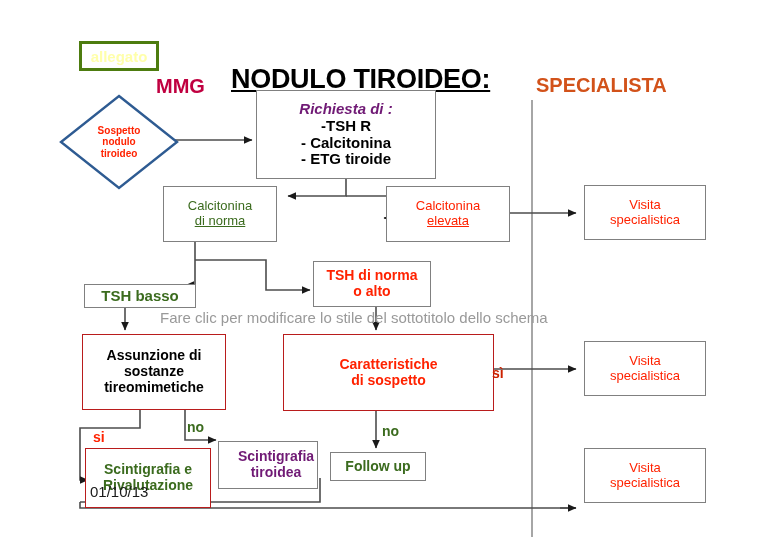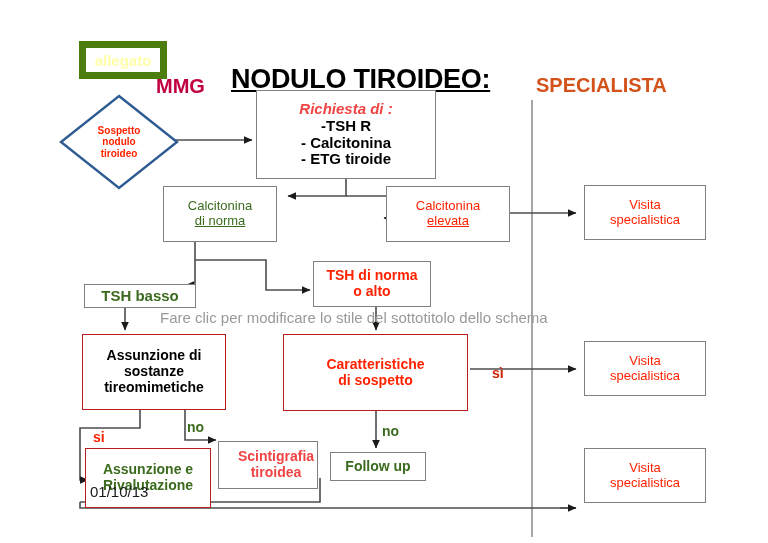--- a/index.html
+++ b/index.html
@@ -16,37 +16,37 @@
   
   .title{
     font-size:27px;font-weight:bold;color:#000000;
     text-decoration:underline;letter-spacing:-0.3px;white-space:nowrap;
   }
   .col-head{font-size:20px;font-weight:bold;white-space:nowrap;}
   .mmg{color:#c00040;}
   .spec{color:#d2521a;}
 
   .allegato-box{
-    border:7px solid #4d7c0f;background:#ffffff;
+    border:3px solid #4d7c0f;background:#ffffff;
     width:74px;height:24px;display:flex;align-items:center;justify-content:center;
   }
   .allegato-txt{font-size:15px;font-weight:bold;color:#ffffaa;white-space:nowrap;}
 
   
   .box{
     border:1px solid #808080;background:#ffffff;
     display:flex;align-items:center;justify-content:center;
     text-align:center;box-sizing:border-box;
     line-height:1.12;
   }
   .box.thick{border:1px solid #b91c1c;}
   .t-red{color:#ff2200;}
   .t-darkred{color:#cc2200;}
   .t-green{color:#3b6b1e;}
-  .t-blue{color:#ef4444;}
+  .t-blue{color:#701a75;}
   .t-black{color:#000000;}
   .b{font-weight:bold;}
   .u{text-decoration:underline;}
   .it{font-style:italic;}
 
   .f14{font-size:14px;}
   .f15{font-size:15px;}
   .f16{font-size:13px;}
 
   
@@ -180,21 +180,21 @@
   <div class="abs placeholder" style="left:160px;top:309px;">Fare clic per modificare lo stile del sottotitolo dello schema</div>
 
   <div class="abs box thick" style="left:82px;top:334px;width:144px;height:76px;">
     <div>
       <div class="f14 b t-black">Assunzione di</div>
       <div class="f14 b t-black">sostanze</div>
       <div class="f14 b t-black">tireomimetiche</div>
     </div>
   </div>
 
-  <div class="abs box thick" style="left:283px;top:334px;width:185px;height:77px;">
+  <div class="abs box thick" style="left:283px;top:334px;width:211px;height:77px;">
     <div>
       <div class="f14 b t-red">Caratteristiche</div>
       <div class="f14 b t-red">di sospetto</div>
     </div>
   </div>
 
   <div class="abs box" style="left:584px;top:341px;width:122px;height:55px;">
     <div>
       <div class="f16 t-red">Visita</div>
       <div class="f16 t-red">specialistica</div>
@@ -204,21 +204,21 @@
   <div class="abs edge-label t-darkred" style="left:492px;top:365px;">sì</div>
 
   <div class="abs edge-label t-green" style="left:382px;top:423px;">no</div>
 
   <div class="abs edge-label t-red" style="left:93px;top:429px;">si</div>
 
   <div class="abs edge-label t-green" style="left:187px;top:419px;">no</div>
 
   <div class="abs box thick" style="left:85px;top:448px;width:126px;height:60px;">
     <div>
-      <div class="f14 b t-green">Assunzione e</div>
+      <div class="f14 b t-green">Scintigrafia e</div>
       <div class="f14 b t-green">Rivalutazione</div>
     </div>
   </div>
 
   <div class="abs datestamp" style="left:90px;top:483px;">01/10/13</div>
 
   <div class="abs box" style="left:218px;top:441px;width:100px;height:48px;padding-left:16px;">
     <div>
       <div class="f14 b t-blue">Scintigrafia</div>
       <div class="f14 b t-blue">tiroidea</div>

